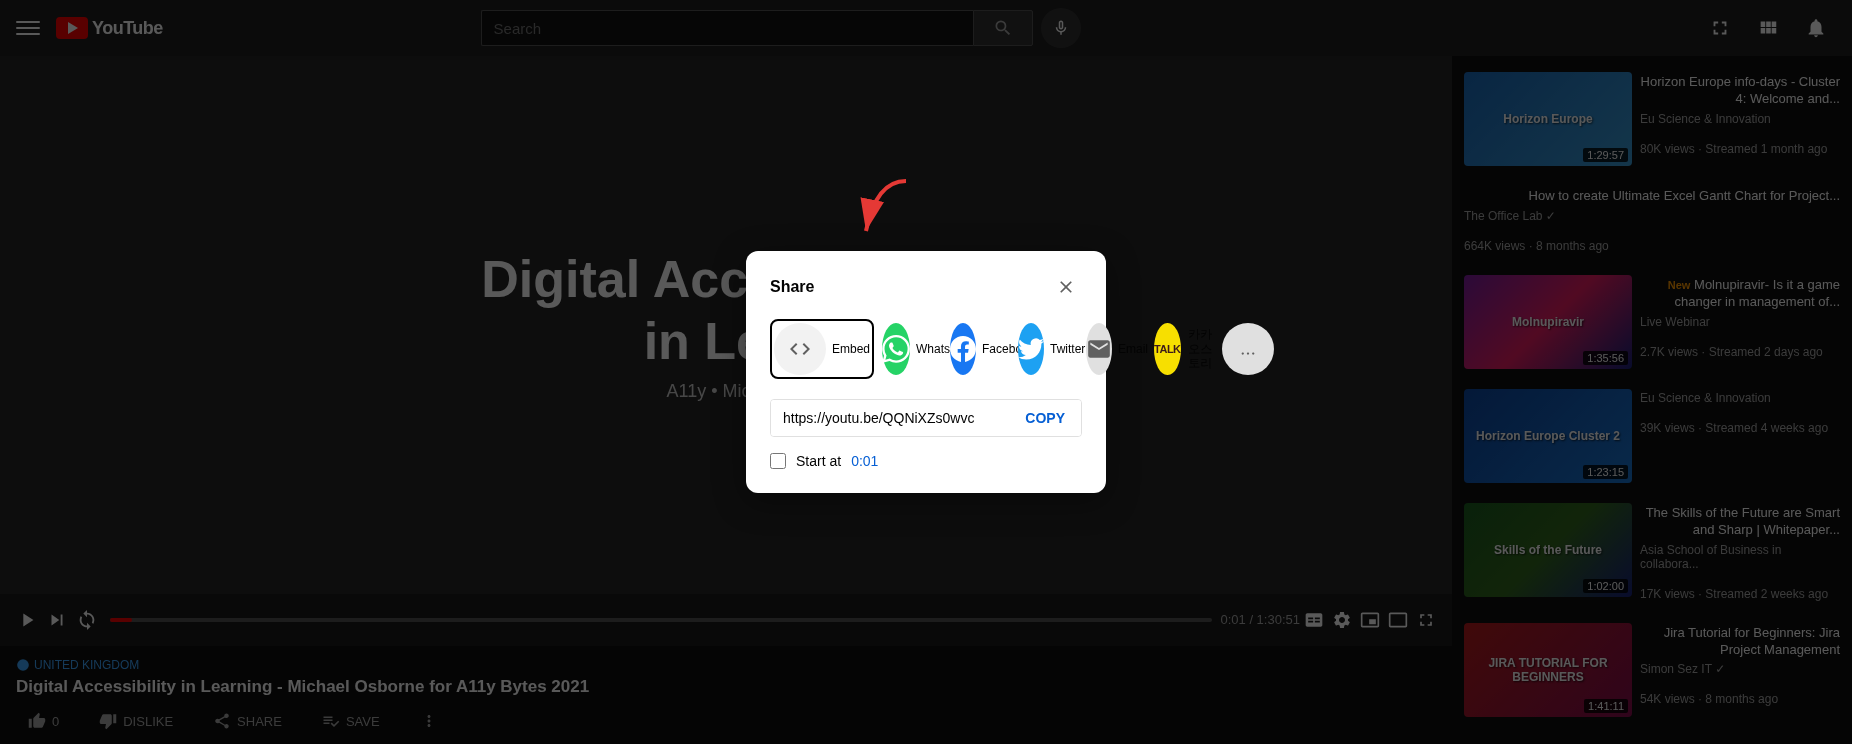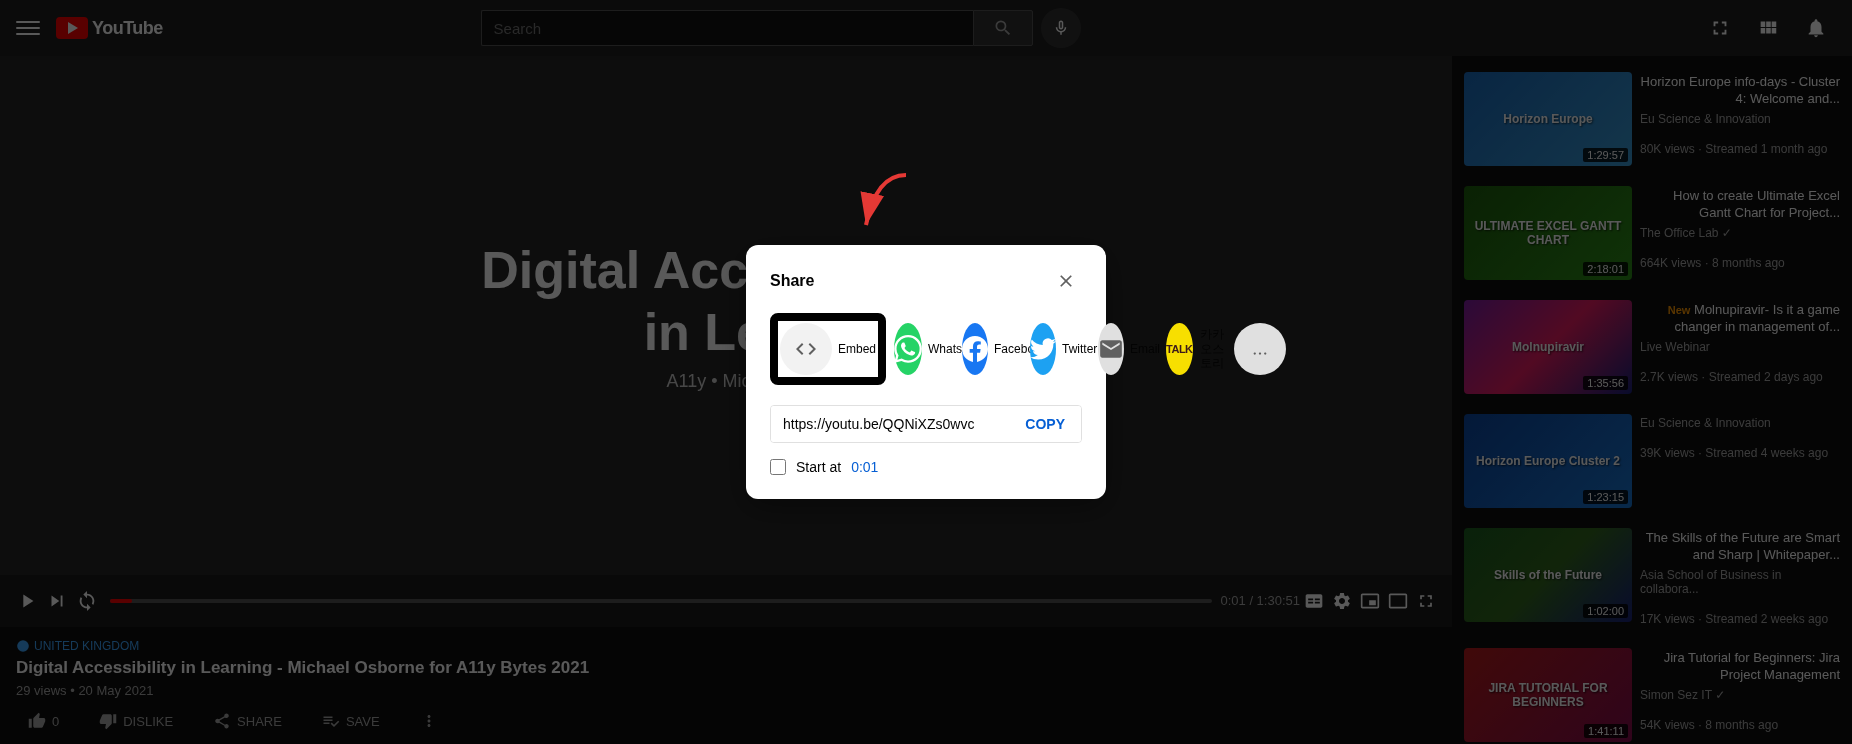--- a/index.html
+++ b/index.html
@@ -255,21 +255,21 @@
     .share-btn-circle {
       width: 52px; height: 52px;
       border-radius: 50%;
       display: flex; align-items: center; justify-content: center;
       font-size: 22px;
     }
     .share-btn-label { font-size: 12px; color: #030303; text-align: center; line-height: 1.2; }
 
     
     #embed-btn-wrapper {
-      border: 8px solid #000000;
+      border: 2px solid #000000;
       border-radius: 8px;
       padding: 2px;
     }
     .embed-circle { background: #f2f2f2; }
     .whatsapp-circle { background: #25d366; }
     .facebook-circle { background: #1877f2; }
     .twitter-circle { background: #1da1f2; }
     .email-circle { background: #e0e0e0; }
     .kakao-circle { background: #f7df00; }
 
@@ -444,25 +444,20 @@
     </div>
 
     <div id="video-info">
       <div id="location-badge">
         <svg width="14" height="14" viewBox="0 0 24 24" fill="#3ea6ff">
             <circle cx="12" cy="12" r="10"></circle>
           </svg>
         <span>UNITED KINGDOM</span>
       </div>
       <div id="video-info-title">Digital Accessibility in Learning - Michael Osborne for A11y Bytes 2021</div>
-      <div id="video-meta">
-        <span>29 views</span>
-        <span> • </span>
-        <span>20 May 2021</span>
-      </div>
       <div id="video-actions">
         <button class="action-btn">
           <svg width="18" height="18" viewBox="0 0 24 24" fill="#aaa">
               <path d="M1 21h4V9H1v12zm22-11c0-1.1-.9-2-2-2h-6.31l.95-4.57.03-.32c0-.41-.17-.79-.44-1.06L14.17 1 7.59 7.59C7.22 7.95 7 8.45 7 9v10c0 1.1.9 2 2 2h9c.83 0 1.54-.5 1.84-1.22l3.02-7.05c.09-.23.14-.47.14-.73v-1.91l-.01-.01L23 10z"></path>
             </svg>
           <span>0</span>
         </button>
         <button class="action-btn">
           <svg width="18" height="18" viewBox="0 0 24 24" fill="#aaa">
               <path d="M15 3H6c-.83 0-1.54.5-1.84 1.22l-3.02 7.05c-.09.23-.14.47-.14.73v1.91l.01.01L1 14c0 1.1.9 2 2 2h6.31l-.95 4.57-.03.32c0 .41.17.79.44 1.06L9.83 23l6.59-6.59c.36-.36.58-.86.58-1.41V5c0-1.1-.9-2-2-2zm4 0v12h4V3h-4z"></path>
@@ -497,24 +492,20 @@
         <div class="thumb-text">Horizon Europe</div>
         <div class="sidebar-thumb-duration">1:29:57</div>
       </div>
       <div class="sidebar-meta">
         <div class="sidebar-item-title">Horizon Europe info-days - Cluster 4: Welcome and...</div>
         <div class="sidebar-channel">Eu Science &amp; Innovation</div>
         <div class="sidebar-stats">80K views · Streamed 1 month ago</div>
       </div>
     </div>
         <div class="sidebar-item">
-      <div class="sidebar-thumb thumb-2">
-        <div class="thumb-text">ULTIMATE EXCEL GANTT CHART</div>
-        <div class="sidebar-thumb-duration">2:18:01</div>
-      </div>
       <div class="sidebar-meta">
         <div class="sidebar-item-title">How to create Ultimate Excel Gantt Chart for Project...</div>
         <div class="sidebar-channel">The Office Lab ✓</div>
         <div class="sidebar-stats">664K views · 8 months ago</div>
       </div>
     </div>
         <div class="sidebar-item">
       <div class="sidebar-thumb thumb-3">
         <div class="thumb-text">Molnupiravir</div>
         <div class="sidebar-thumb-duration">1:35:56</div>

